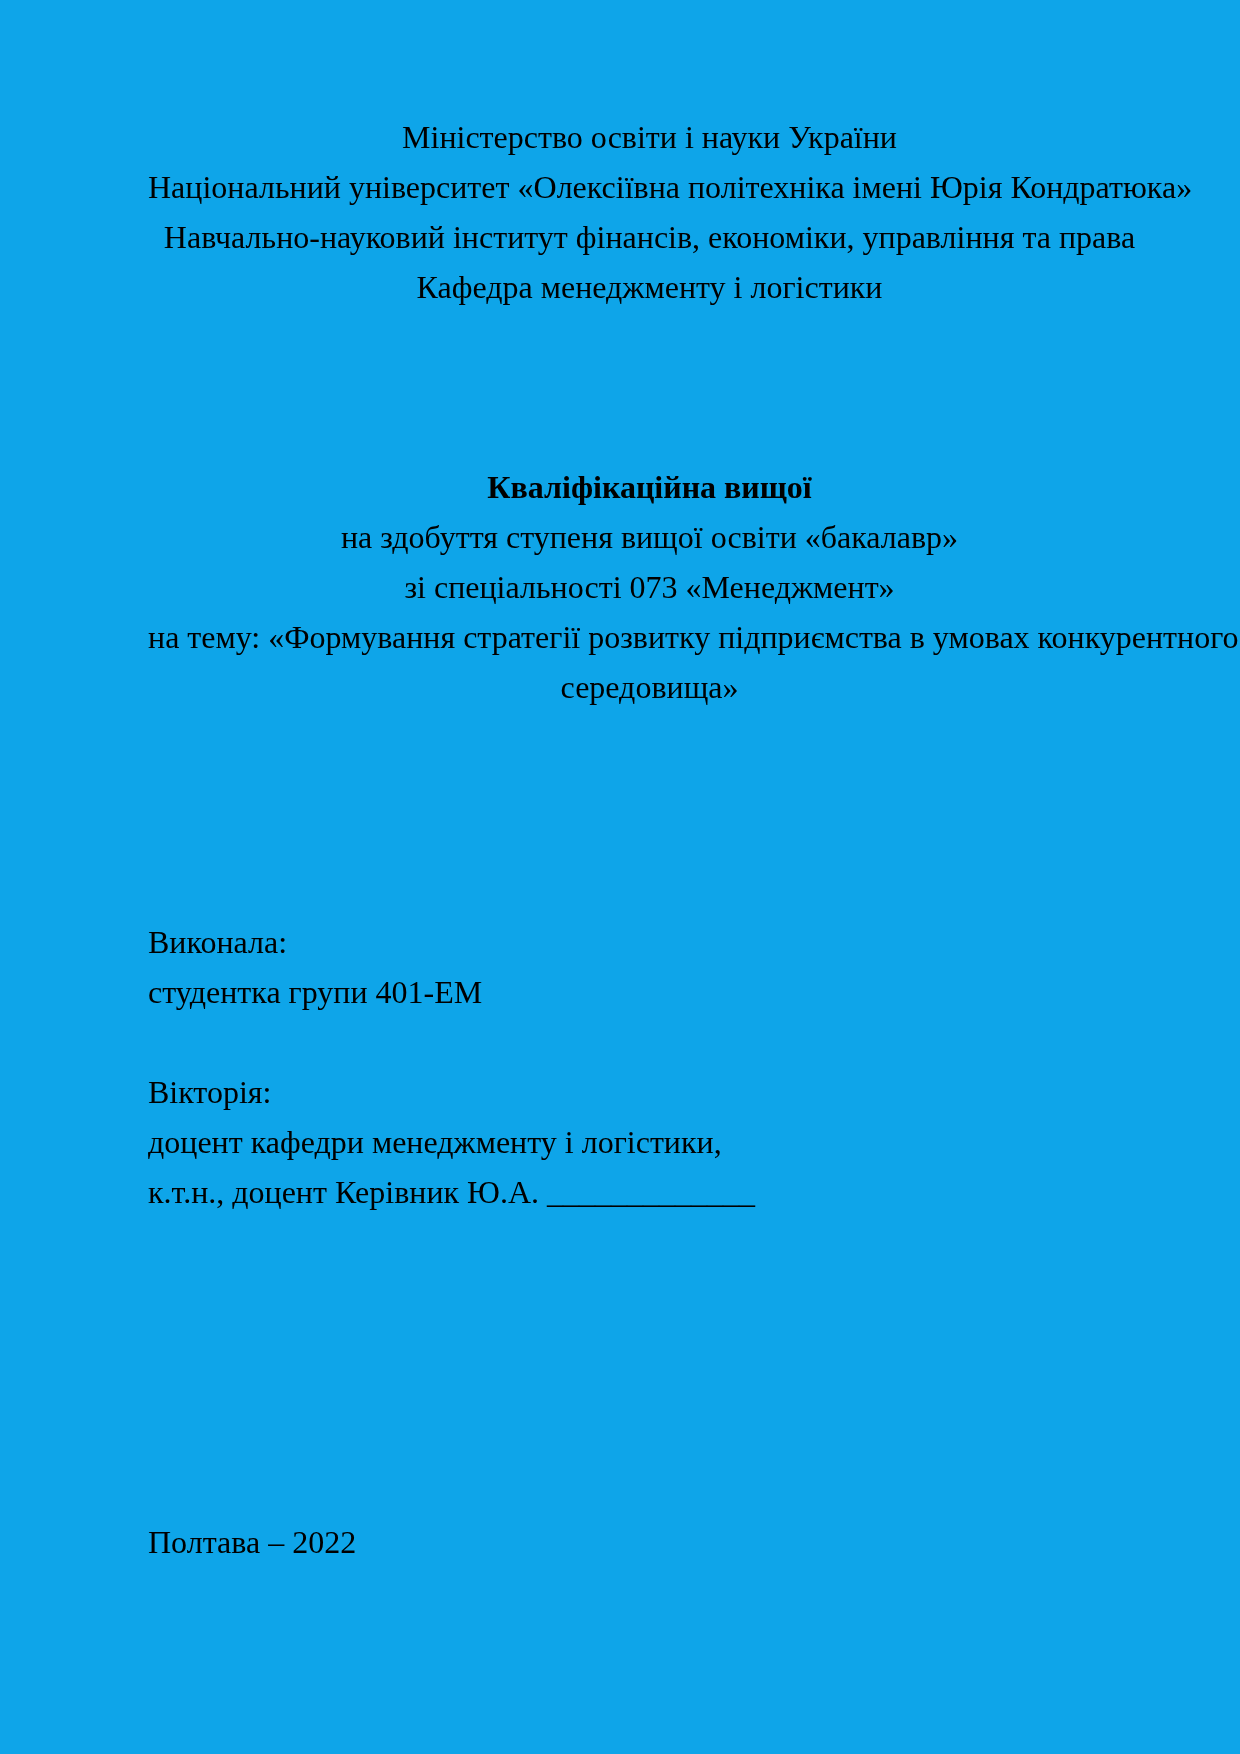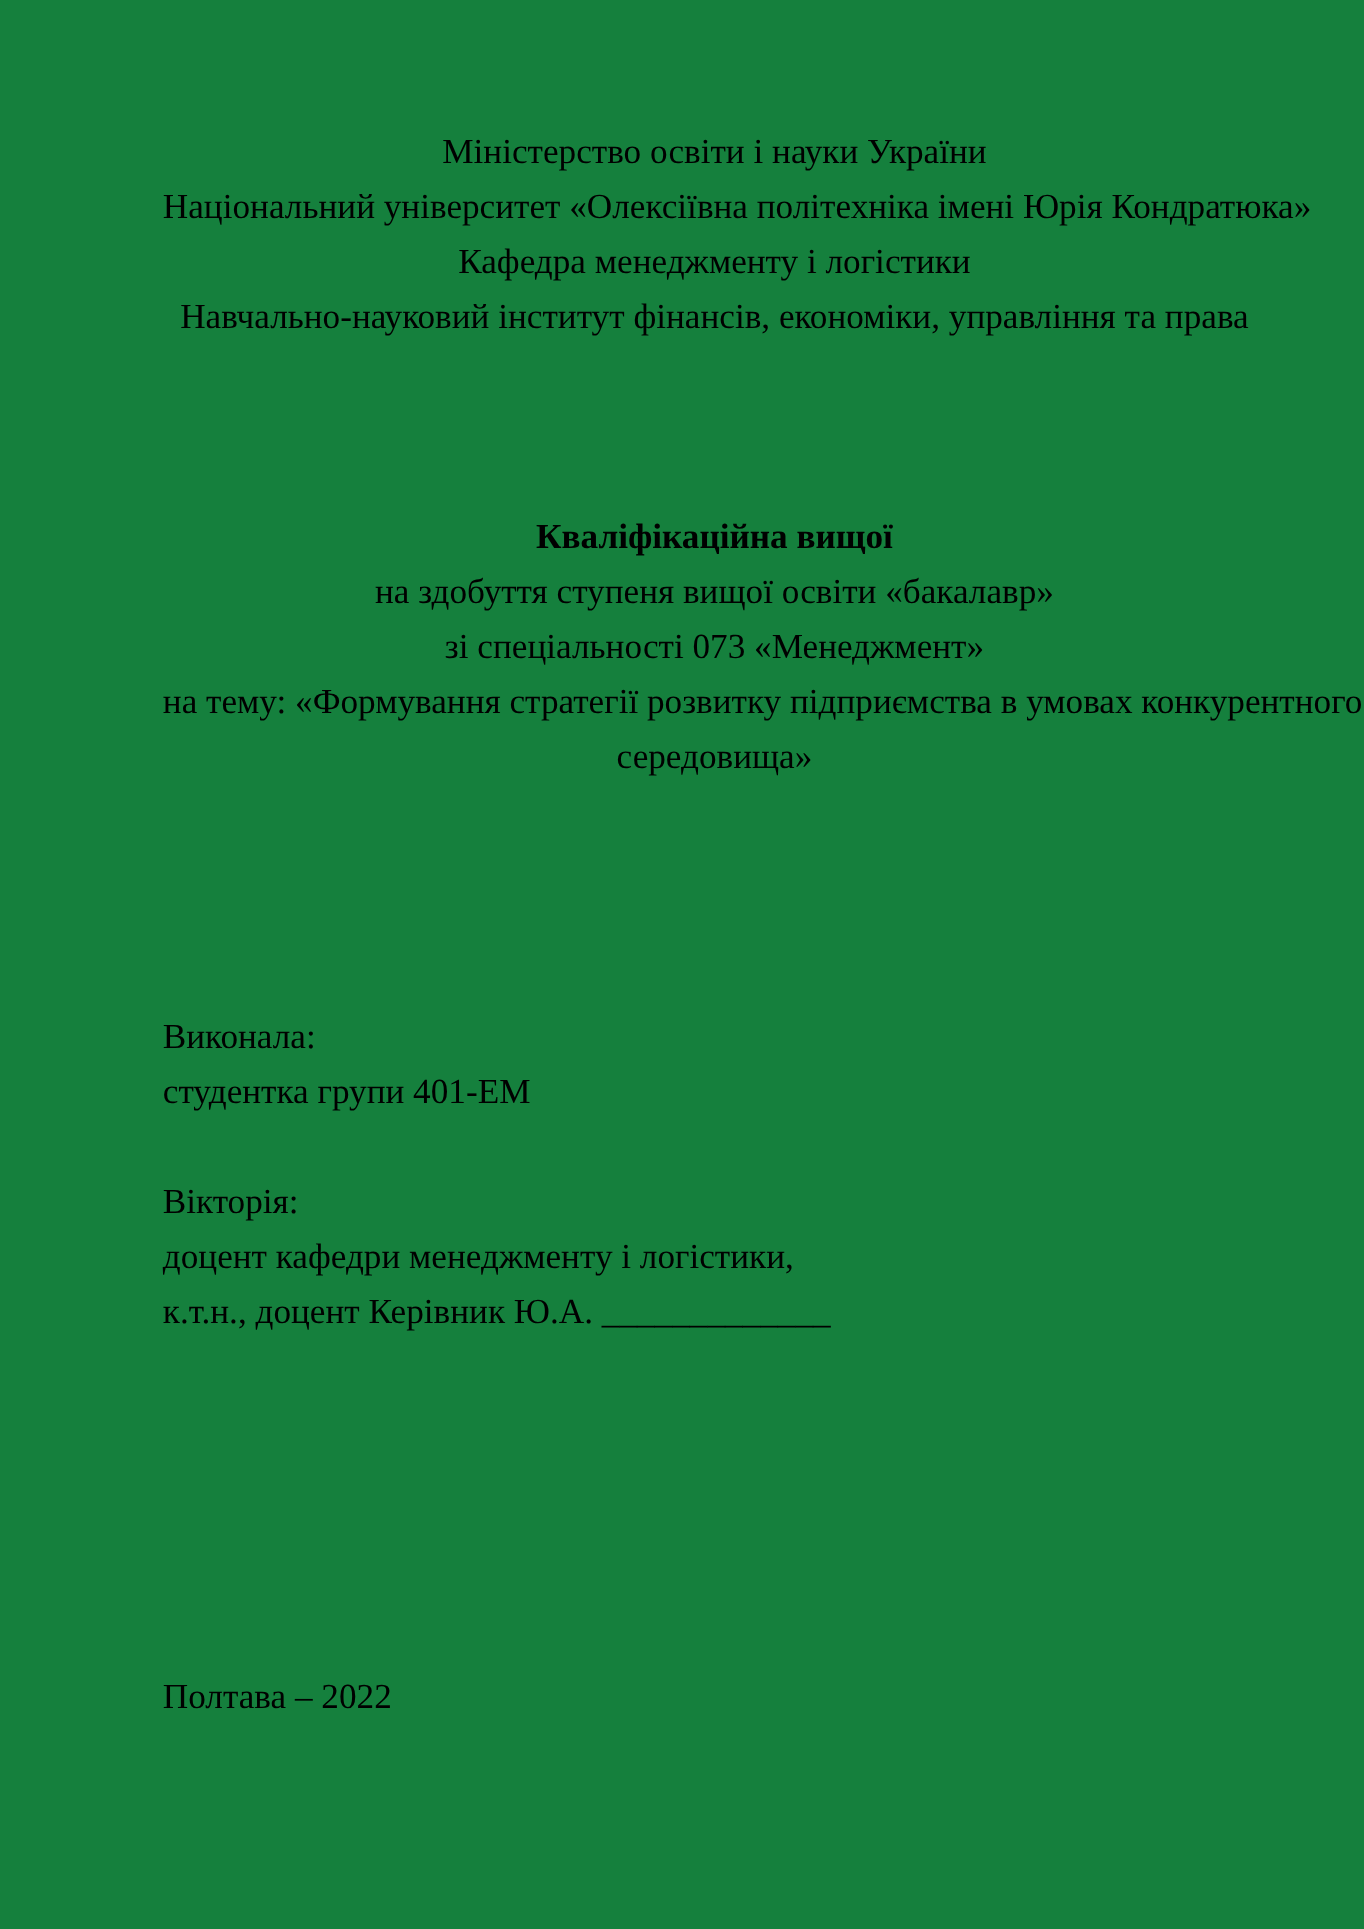--- a/index.html
+++ b/index.html
@@ -4,21 +4,21 @@
 <style>
   html, body {
     margin: 0;
     padding: 0;
     background: #ffffff;
   }
   .page {
     position: relative;
     width: 1240px;
     height: 1754px;
-    background: #15803d;
+    background: #0ea5e9;
     color: #000000;
     font-family: "Liberation Serif", "DejaVu Serif", serif;
     font-size: 32px;
     line-height: 50px;
     box-sizing: border-box;
     padding: 112px 89px 0 148px;
     overflow: hidden;
   }
   .centered { text-align: center; }
   .line { white-space: nowrap; }
@@ -35,22 +35,22 @@
   }
 </style>
 </head>
 <body>
 
 <div class="page">
 
   <div class="header-block centered">
     <div class="line">Міністерство освіти і науки України</div>
     <div class="line">Національний університет «Олексіївна політехніка імені Юрія Кондратюка»</div>
+    <div class="line">Навчально-науковий інститут фінансів, економіки, управління та права</div>
     <div class="line">Кафедра менеджменту і логістики</div>
-    <div class="line">Навчально-науковий інститут фінансів, економіки, управління та права</div>
   </div>
 
   <div class="title-block centered">
     <div class="line work-title">Кваліфікаційна вищої</div>
     <div class="line">на здобуття ступеня вищої освіти «бакалавр»</div>
     <div class="line">зі спеціальності 073 «Менеджмент»</div>
     <div class="line">на тему: «Формування стратегії розвитку підприємства в умовах конкурентного</div>
     <div class="line">середовища»</div>
   </div>
 

